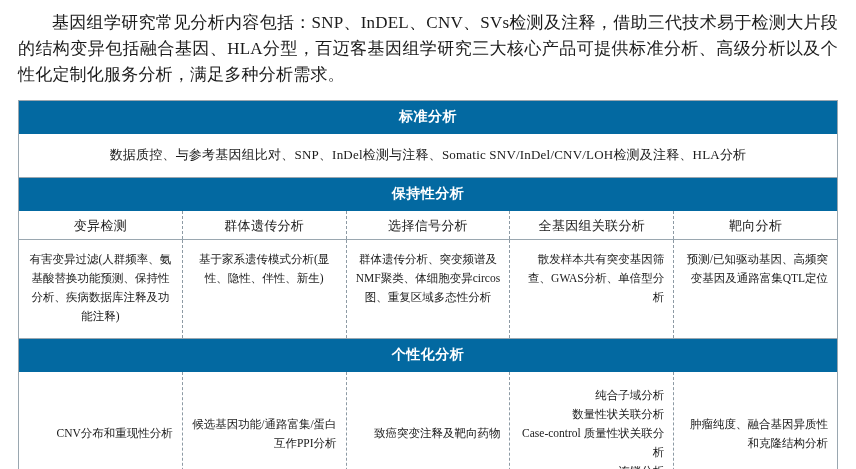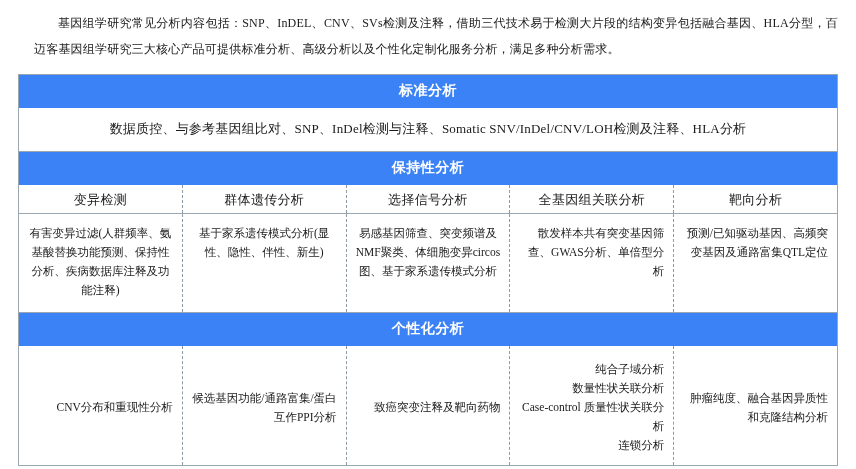--- a/index.html
+++ b/index.html
@@ -15,33 +15,33 @@
     overflow: hidden;
   }
   .page {
     position: relative;
     width: 856px;
     height: 469px;
     box-sizing: border-box;
     padding: 10px 18px 0 18px;
   }
   .intro {
-    font-size: 12px;
+    font-size: 17px;
     line-height: 26px;
     text-align: justify;
     text-indent: 2em;
-    margin: 0 0 12px 16px;
+    margin: 0 0 12px 0;
     letter-spacing: 0.2px;
   }
   .table {
     border: 1px solid #9aa7b0;
     box-sizing: border-box;
   }
   .band {
-    background: #3b82f6;
+    background: #0369a1;
     color: #ffffff;
     text-align: center;
     font-size: 14px;
     font-weight: bold;
     font-family: "Liberation Sans", "DejaVu Sans", sans-serif;
     padding: 7px 0 8px 0;
     letter-spacing: 0.5px;
   }
   .band.row-sep {
     border-top: 1px solid #9aa7b0;
@@ -123,21 +123,21 @@
       <div class="col col-head">变异检测</div>
       <div class="col col-head">群体遗传分析</div>
       <div class="col col-head">选择信号分析</div>
       <div class="col col-head">全基因组关联分析</div>
       <div class="col col-head">靶向分析</div>
     </div>
 
     <div class="grid body-row">
       <div class="col left">有害变异过滤(人群频率、氨基酸替换功能预测、保持性分析、疾病数据库注释及功能注释)</div>
       <div class="col left">基于家系遗传模式分析(显性、隐性、伴性、新生)</div>
-      <div class="col left">易感基因筛查、突变频谱及NMF聚类、体细胞变异circos图、基于家系遗传模式分析</div>
+      <div class="col left">群体遗传分析、突变频谱及NMF聚类、体细胞变异circos图、重复区域多态性分析</div>
       <div class="col center">散发样本共有突变基因筛查、GWAS分析、单倍型分析</div>
       <div class="col center">预测/已知驱动基因、高频突变基因及通路富集QTL定位</div>
     </div>
 
     <div class="band row-sep">个性化分析</div>
 
     <div class="grid pers-row">
       <div class="col">
           <span class="cell-text">CNV分布和重现性分析</span>
         </div>

